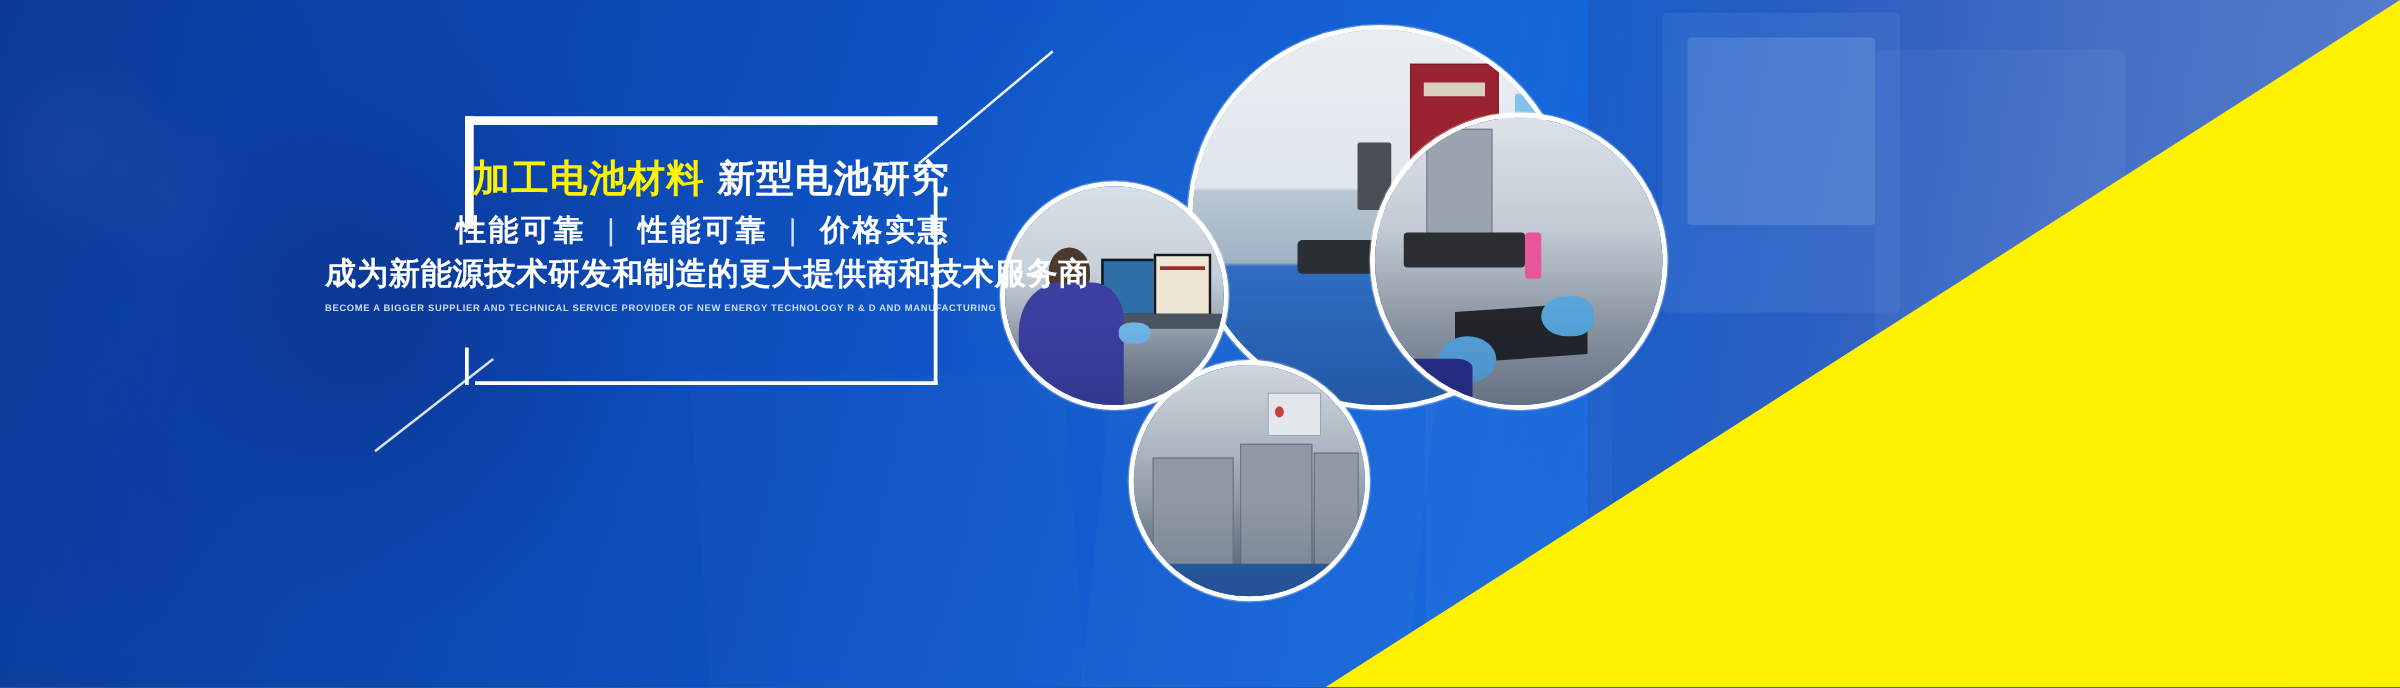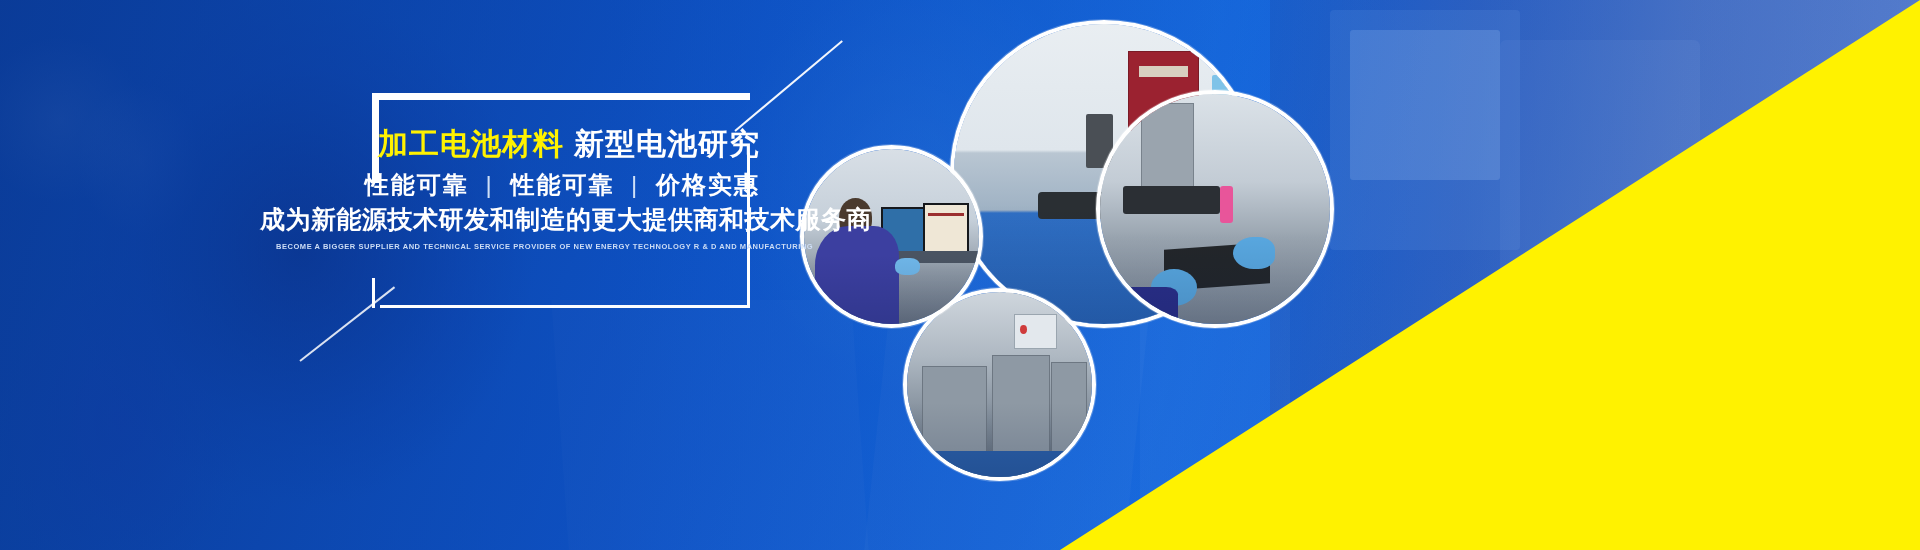--- a/index.html
+++ b/index.html
@@ -91,21 +91,21 @@
   .sub{
     margin:12px 0 0 0;font-size:24px;font-weight:700;color:#ffffff;letter-spacing:2px;
     line-height:1.1;white-space:nowrap;
   }
   .sub .sep{color:#cfe0f7;font-weight:400;margin:0 8px;}
   .sub2{
     margin:8px 0 0 0;font-size:25px;font-weight:700;color:#ffffff;letter-spacing:.5px;
     line-height:1.1;white-space:nowrap;
   }
   .tiny{
-    margin:8px 0 0 16px;font-size:7.5px;font-weight:700;color:#cdddf5;letter-spacing:.55px;
+    margin:8px 0 0 0;font-size:7.5px;font-weight:700;color:#cdddf5;letter-spacing:.55px;
     line-height:1.2;white-space:nowrap;text-align:right;
   }
 
   
   .circ{
     position:absolute;border-radius:50%;border:4px solid #ffffff;
     overflow:hidden;box-shadow:0 0 0 1px rgba(255,255,255,.25);
   }
   .c-top-right{left:950px;top:20px;width:300px;height:300px;}
   .c-left{left:800px;top:145px;width:175px;height:175px;}

